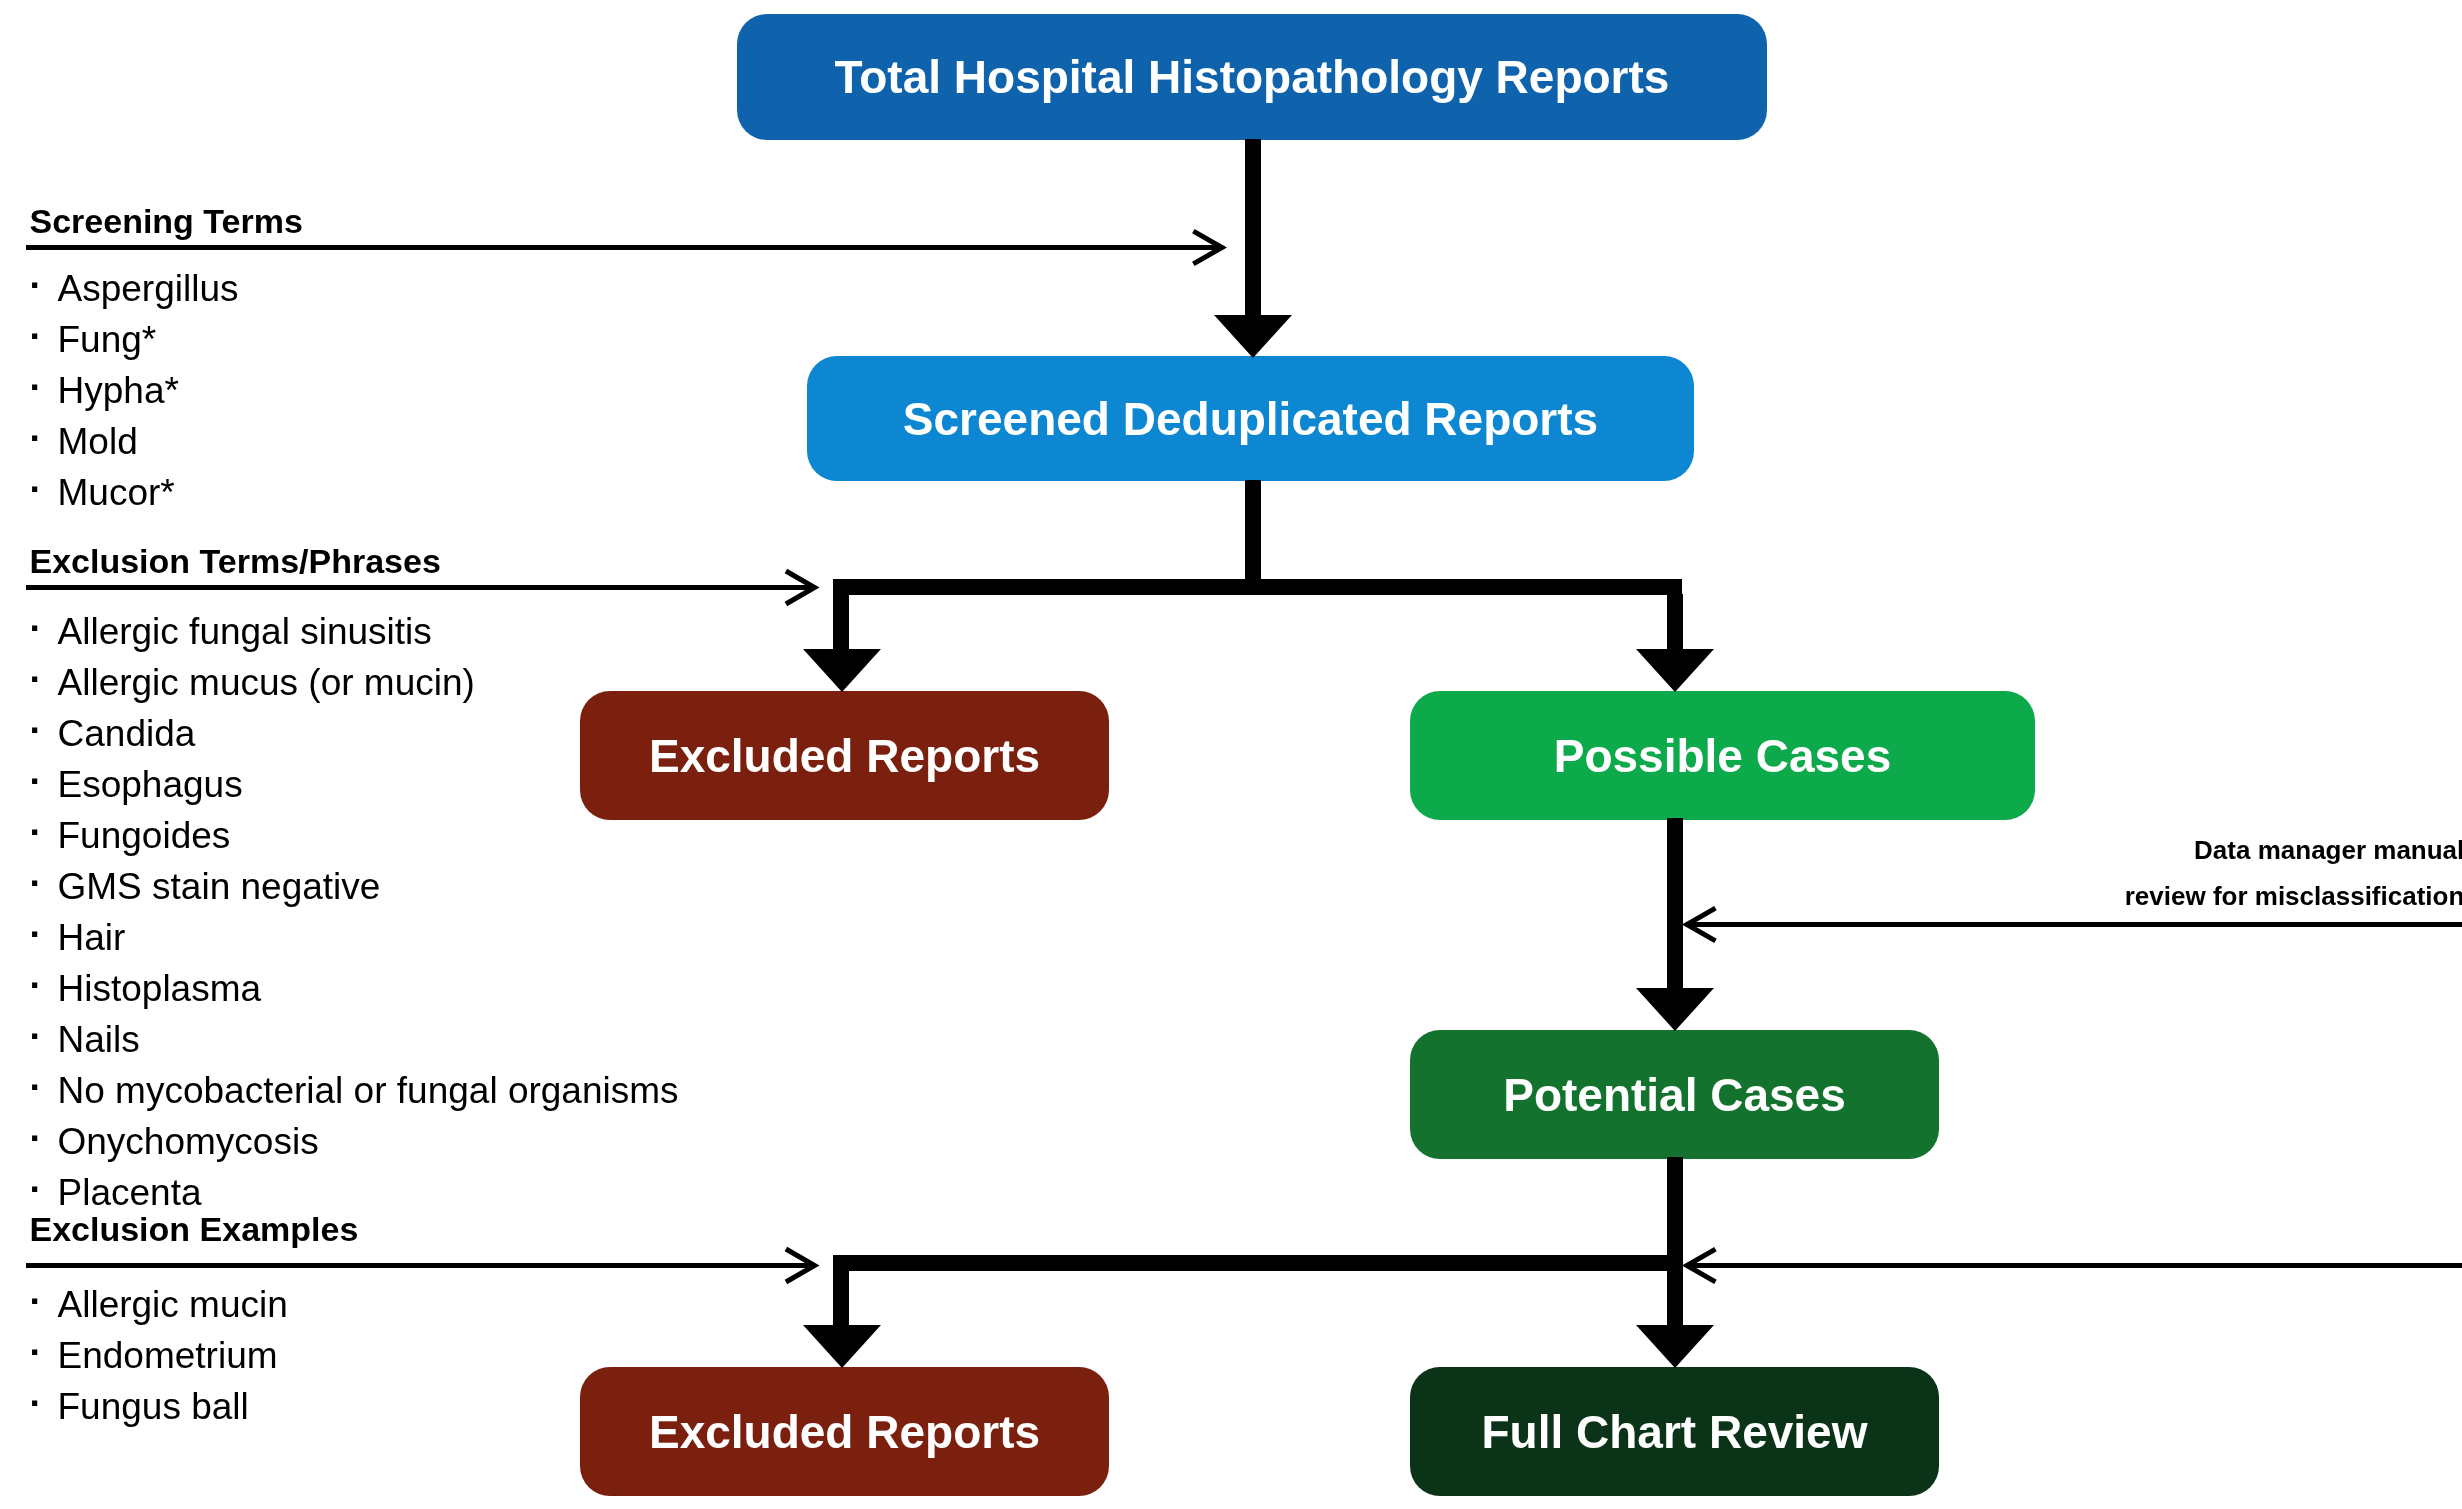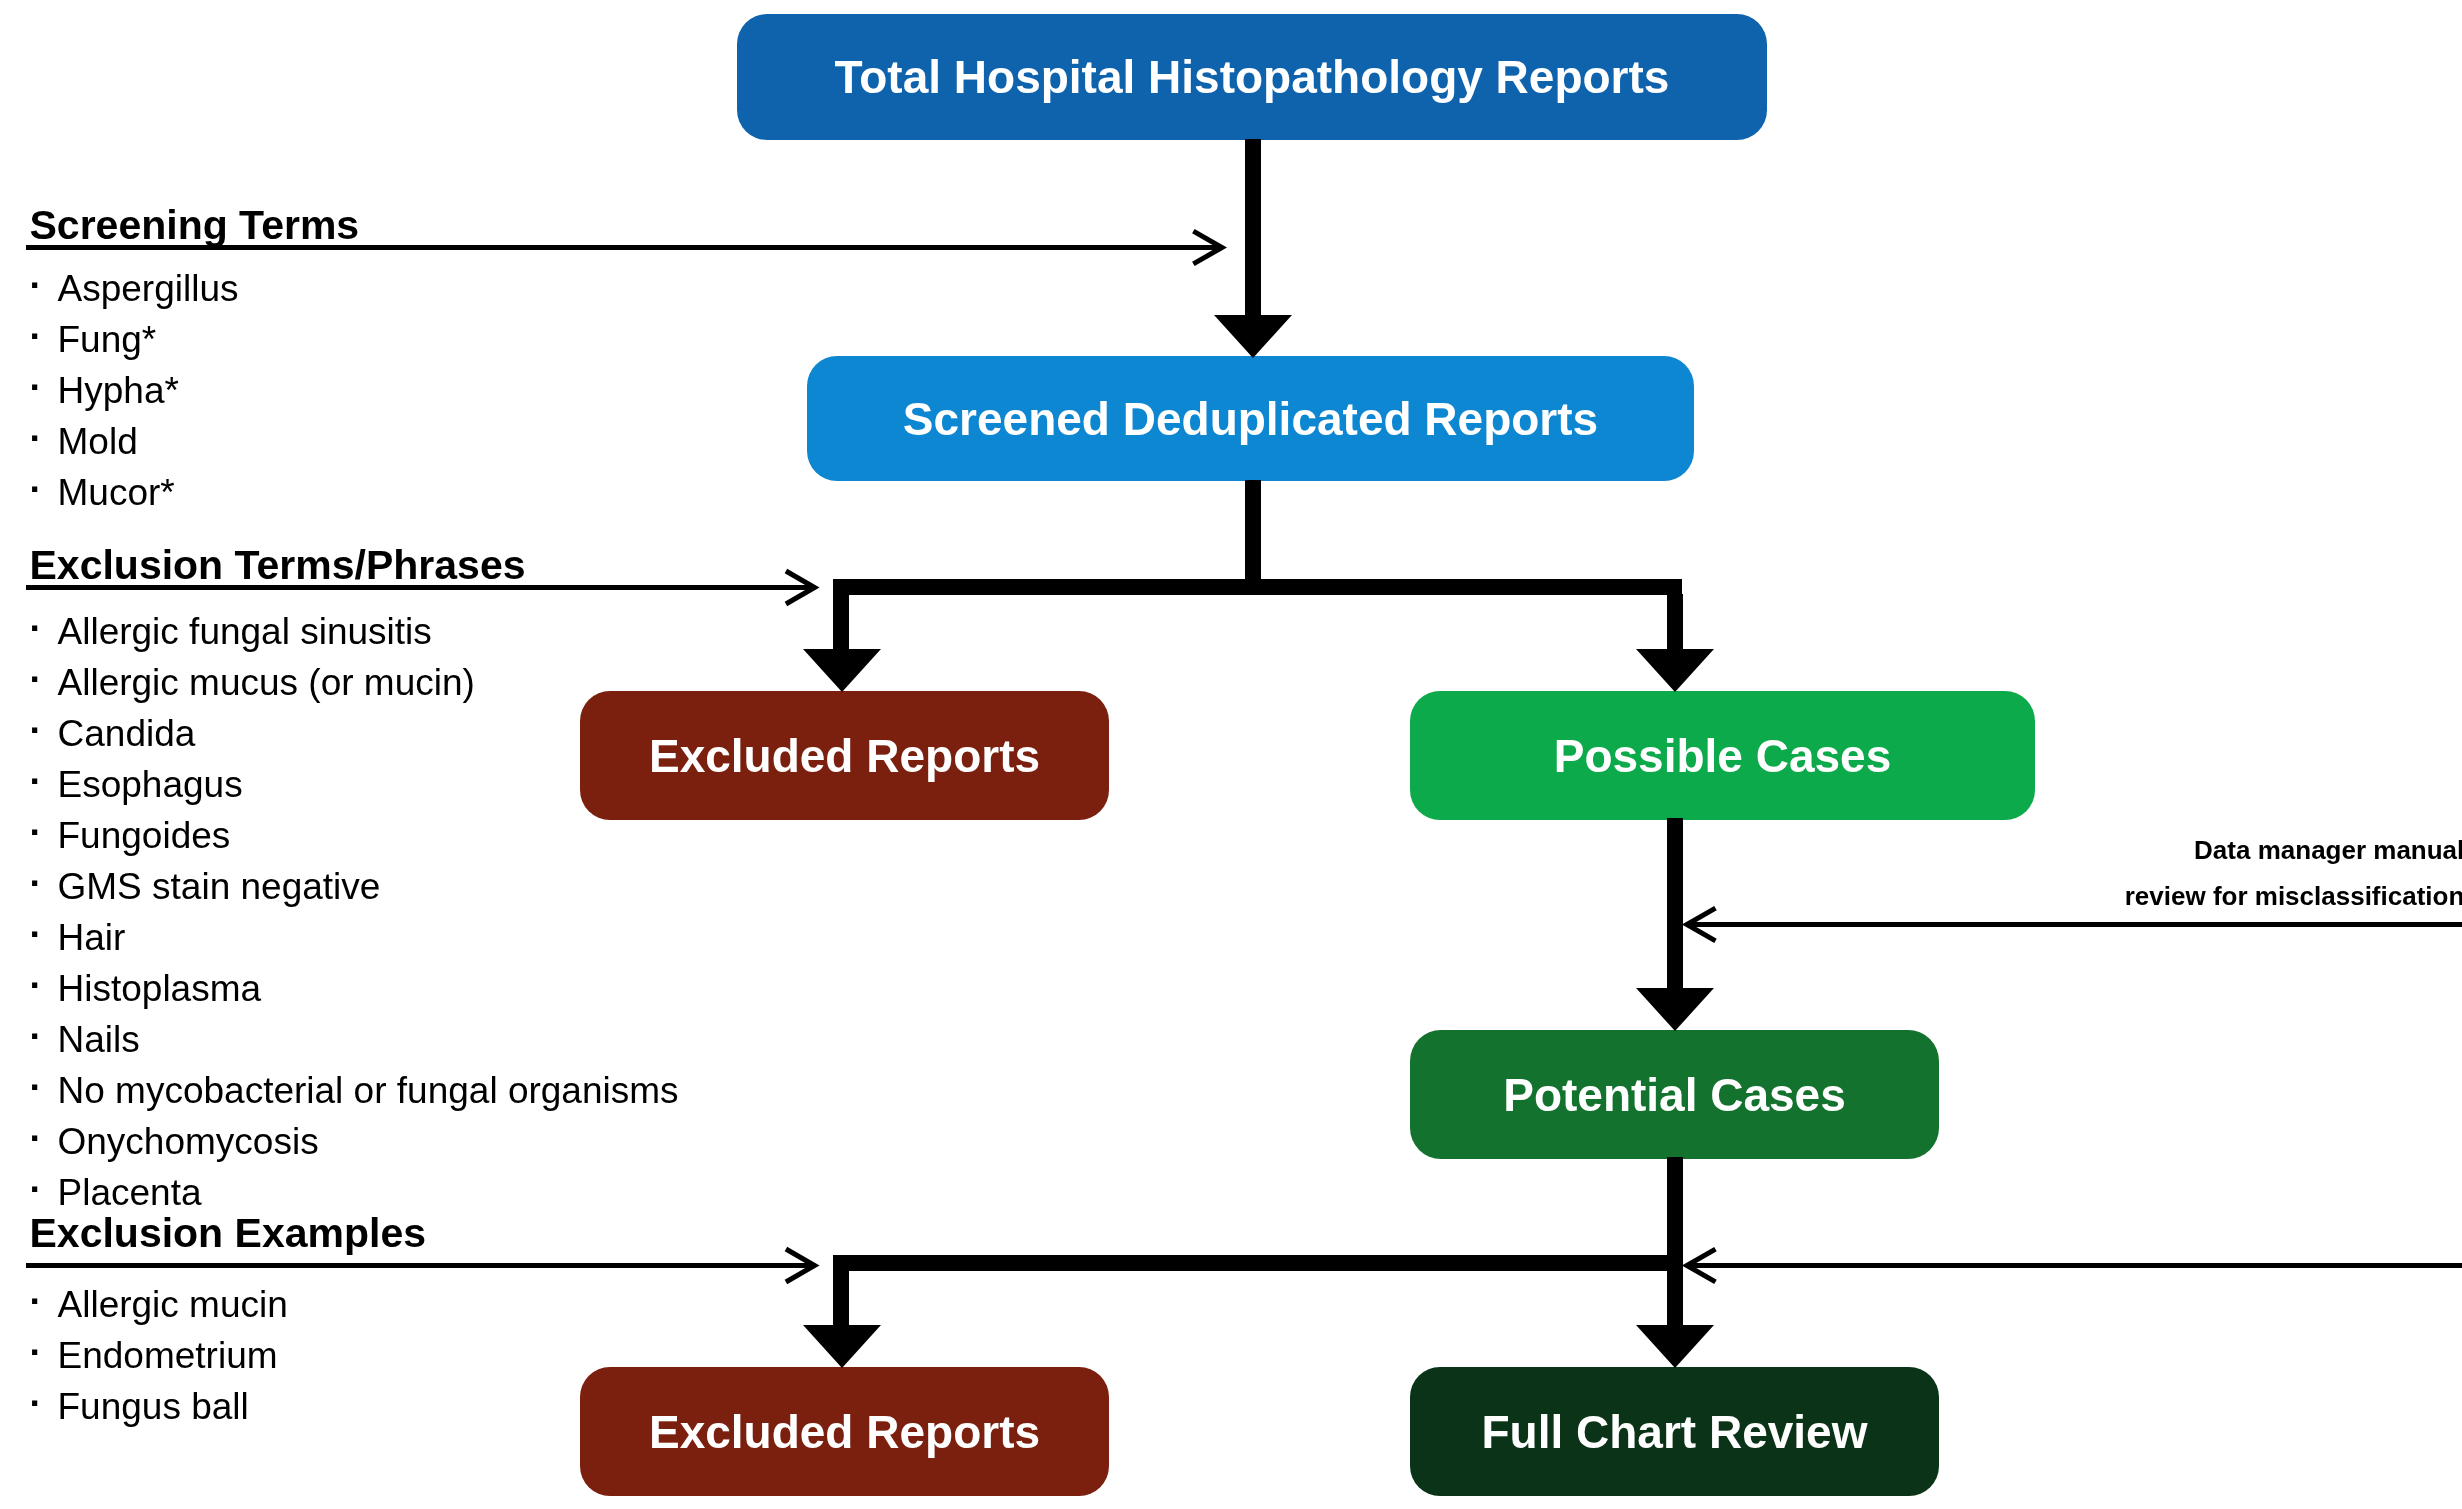--- a/index.html
+++ b/index.html
@@ -26,21 +26,21 @@
     position:absolute;width:0;height:0;
     border-left:39px solid transparent;
     border-right:39px solid transparent;
     border-top:43px solid #000000;
   }
   .thin-arrow{position:absolute;}
   .thin-arrow svg{display:block;}
   .side-head{
     position:absolute;
     font-weight:bold;
-    font-size:41px;
+    font-size:34px;
     color:#000000;
     white-space:nowrap;
   }
   .term-list{
     position:absolute;
     font-size:37px;
     color:#000000;
     line-height:51px;
   }
   .term-list .li{white-space:nowrap;}
@@ -75,21 +75,21 @@
   </div>
 
   <div class="box" style="left: 572px; top: 691px; width: 529px; height: 129px; background: rgb(123, 31, 14);">
     <span>Excluded Reports</span>
   </div>
 
   <div class="box" style="left: 1402px; top: 691px; width: 625px; height: 129px; background: rgb(12, 170, 74);">
     <span>Possible Cases</span>
   </div>
 
-  <div class="box" style="left: 1402px; top: 1030px; width: 529px; height: 129px; background: rgb(19, 114, 46); border-radius: 31px;">
+  <div class="box" style="left: 1402px; top: 1030px; width: 529px; height: 129px; background: rgb(19, 114, 46);">
     <span>Potential Cases</span>
   </div>
 
   <div class="box" style="left: 572px; top: 1367px; width: 529px; height: 129px; background: rgb(123, 31, 14);">
     <span>Excluded Reports</span>
   </div>
 
   <div class="box" style="left: 1402px; top: 1367px; width: 529px; height: 129px; background: rgb(11, 51, 23);">
     <span>Full Chart Review</span>
   </div>

